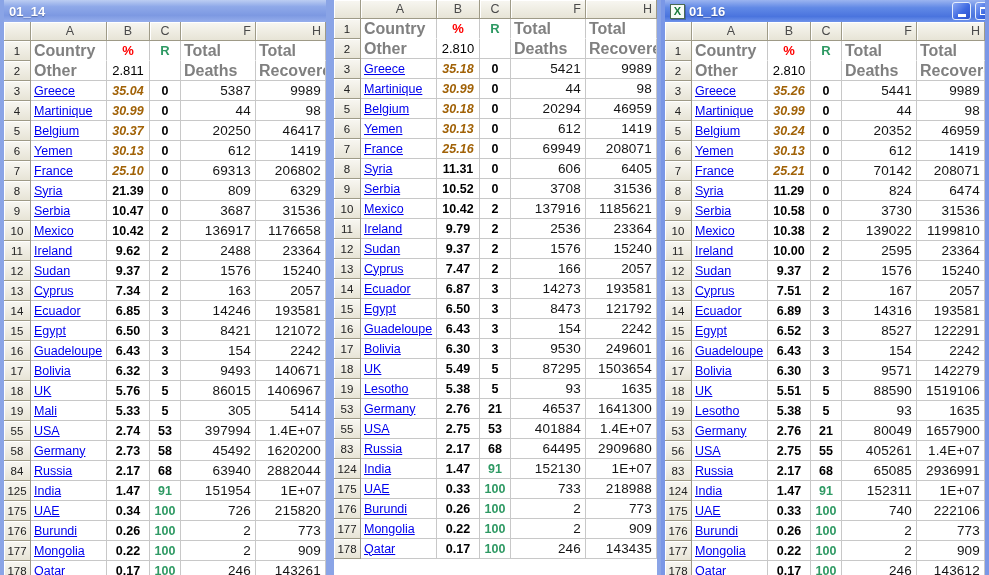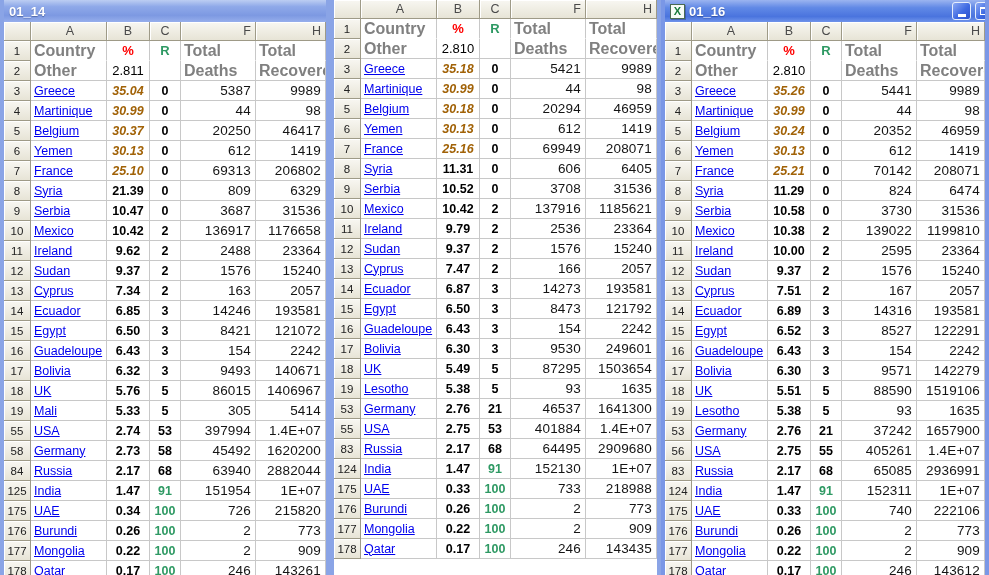--- a/index.html
+++ b/index.html
@@ -830,21 +830,21 @@
           <div class="cell cf num">93</div>
           <div class="cell ch num">1635</div>
         </div>
         <div class="row">
           <div class="cell hd rn">53</div>
           <div class="cell ca">
             <span class="country">Germany</span>
           </div>
           <div class="cell cb pct">2.76</div>
           <div class="cell cc rval">21</div>
-          <div class="cell cf num">37242</div>
+          <div class="cell cf num">80049</div>
           <div class="cell ch num">1657900</div>
         </div>
         <div class="row">
           <div class="cell hd rn">56</div>
           <div class="cell ca">
             <span class="country">USA</span>
           </div>
           <div class="cell cb pct">2.75</div>
           <div class="cell cc rval">55</div>
           <div class="cell cf num">405261</div>

